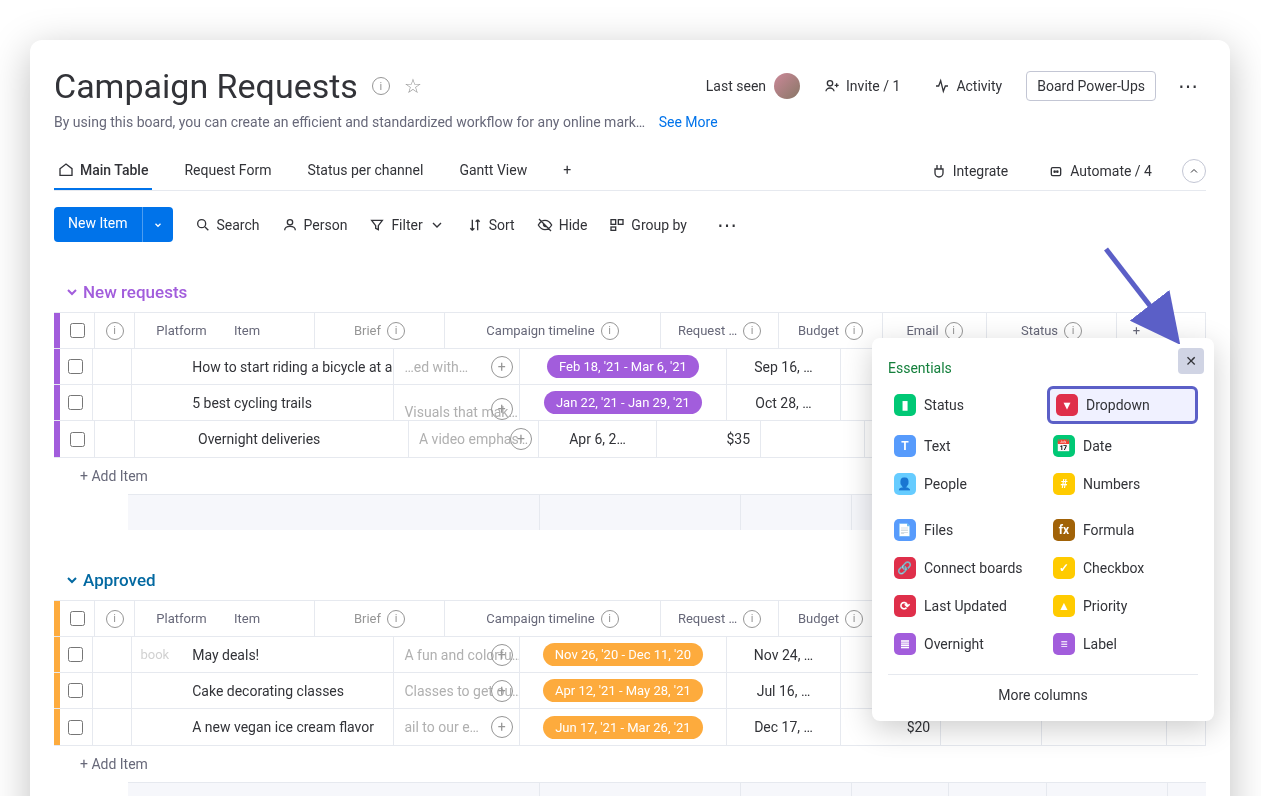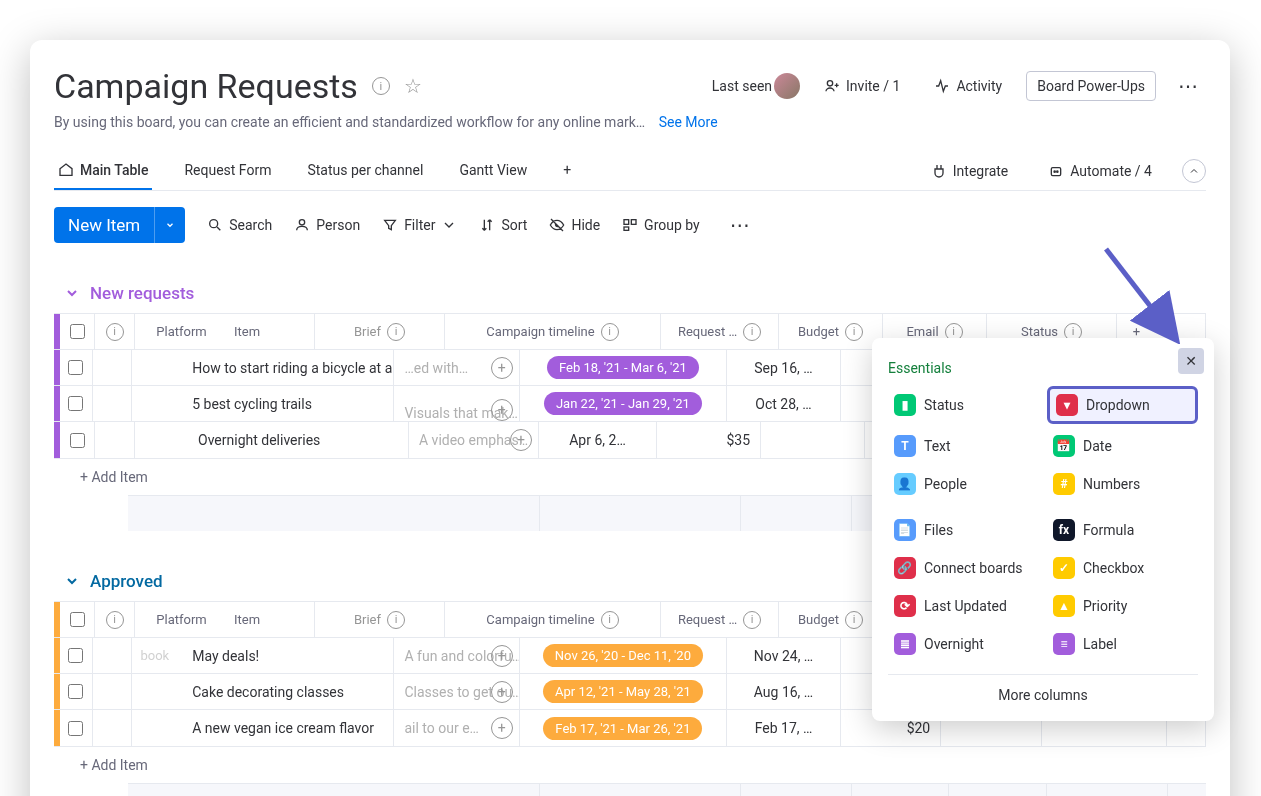--- a/index.html
+++ b/index.html
@@ -3,41 +3,41 @@
 <meta charset="utf-8">
 <style>
   * { box-sizing: border-box; margin: 0; padding: 0; font-family: -apple-system, BlinkMacSystemFont, "Segoe UI", Roboto, sans-serif; }
   body { background: #fff; padding: 40px 30px; color: #323338; }
   .board { background: #fff; border-radius: 12px; box-shadow: 0 10px 40px rgba(0,0,0,0.25); padding: 26px 24px 40px; position: relative; width: 1200px; }
   .header-row { display: flex; align-items: center; gap: 14px; }
   .title { font-size: 34px; font-weight: 400; }
   .icon-circ { width: 18px; height: 18px; border: 1.5px solid #969696; border-radius: 50%; display: inline-flex; align-items: center; justify-content: center; font-size: 11px; color: #969696; }
   .star { font-size: 20px; color: #969696; cursor: pointer; }
   .spacer { flex: 1; }
-  .lastseen { font-size: 14px; color: #323338; display: flex; align-items: center; gap: 2px; }
+  .lastseen { font-size: 14px; color: #323338; display: flex; align-items: center; gap: 8px; }
   .avatar { width: 26px; height: 26px; border-radius: 50%; background: linear-gradient(135deg,#c89,#876); }
   .hbtn { display: flex; align-items: center; gap: 6px; font-size: 14px; color: #323338; cursor: pointer; padding: 6px 10px; border-radius: 4px; }
   .hbtn.outlined { border: 1px solid #c3c6d4; }
   .dots { font-size: 20px; color: #323338; cursor: pointer; padding: 4px 8px; }
   .desc-row { margin-top: 8px; font-size: 14px; color: #676879; }
   .seemore { color: #0073ea; cursor: pointer; margin-left: 10px; }
   .tabs-row { display: flex; align-items: center; gap: 28px; margin-top: 22px; border-bottom: 1px solid #e6e9ef; }
   .tab { display: flex; align-items: center; gap: 6px; padding: 10px 4px; font-size: 14px; color: #323338; cursor: pointer; border-bottom: 2px solid transparent; }
   .tab.active { border-bottom-color: #0073ea; color: #323338; font-weight: 500; }
   .tabs-right { margin-left: auto; display: flex; align-items: center; gap: 20px; }
   .chev-circ { width: 24px; height: 24px; border: 1px solid #c3c6d4; border-radius: 50%; display: flex; align-items: center; justify-content: center; cursor: pointer; }
   .toolbar { display: flex; align-items: center; gap: 22px; margin-top: 16px; }
   .newitem { display: flex; }
-  .newitem-main { background: #0073ea; color: #fff; font-size: 17px; padding: 8px 14px; border-radius: 4px 0 0 4px; cursor: pointer; }
+  .newitem-main { background: #0073ea; color: #fff; font-size: 14px; padding: 8px 14px; border-radius: 4px 0 0 4px; cursor: pointer; }
   .newitem-drop { background: #0073ea; color: #fff; padding: 8px 10px; border-radius: 0 4px 4px 0; border-left: 1px solid rgba(255,255,255,0.3); cursor: pointer; }
   .tbtn { display: flex; align-items: center; gap: 6px; font-size: 14px; color: #323338; cursor: pointer; }
   .tbtn svg { width: 16px; height: 16px; }
 
   .group { margin-top: 40px; }
-  .group-header { display: flex; align-items: center; gap: 10px; font-size: 17px; font-weight: 500; margin-bottom: 10px; padding-left: 10px; }
+  .group-header { display: flex; align-items: center; gap: 3px; font-size: 17px; font-weight: 500; margin-bottom: 10px; padding-left: 10px; }
   .group-header.purple { color: #a25ddc; }
   .group-header.orange { color: #0369a1; }
   .table { border: 1px solid #e6e9ef; border-left: none; position: relative; }
   .row { display: flex; align-items: center; height: 36px; border-bottom: 1px solid #e6e9ef; position: relative; font-size: 14px; }
   .row:last-child { border-bottom: none; }
   .stripe { width: 6px; align-self: stretch; }
   .purple .stripe { background: #a25ddc; }
   .orange .stripe { background: #fdab3d; }
   .chk { width: 34px; display: flex; justify-content: center; }
   .chk input { width: 15px; height: 15px; }
@@ -380,44 +380,44 @@
               <span class="ghost-text" style="left:8px"></span>
             </div>
             <div class="cell col-item" style="border-left:none; margin-left:-94px; padding-left:64px; width:274px; position:relative; z-index:2;">Cake decorating classes</div>
             <div class="cell col-brief" style="color:#b0b0b0; position:relative;">
               <span>Classes to get ou…</span>
               <span class="plusout" style="position:absolute; right:6px;">+</span>
             </div>
             <div class="cell col-timeline center">
               <span class="pill orange">Apr 12, '21 - May 28, '21</span>
             </div>
-            <div class="cell col-request center">Aug 16, …</div>
+            <div class="cell col-request center">Jul 16, …</div>
             <div class="cell col-budget right">$60</div>
             <div class="cell col-email"></div>
             <div class="cell col-status"></div>
             <div class="cell col-plus"></div>
           </div>
           <div class="row">
             <div class="stripe"></div>
             <div class="chk">
               <input type="checkbox" style="">
             </div>
             <div class="cell col-info"></div>
             <div class="cell col-platform">
               <span class="ghost-text" style="left:8px"></span>
             </div>
             <div class="cell col-item" style="border-left:none; margin-left:-94px; padding-left:64px; width:274px; position:relative; z-index:2;">A new vegan ice cream flavor</div>
             <div class="cell col-brief" style="color:#b0b0b0; position:relative;">
               <span>ail to our e…</span>
               <span class="plusout" style="position:absolute; right:6px;">+</span>
             </div>
             <div class="cell col-timeline center">
-              <span class="pill orange">Feb 17, '21 - Mar 26, '21</span>
-            </div>
-            <div class="cell col-request center">Feb 17, …</div>
+              <span class="pill orange">Jun 17, '21 - Mar 26, '21</span>
+            </div>
+            <div class="cell col-request center">Dec 17, …</div>
             <div class="cell col-budget right">$20</div>
             <div class="cell col-email"></div>
             <div class="cell col-status"></div>
             <div class="cell col-plus"></div>
           </div>
         </div>
         <div class="additem">+ Add Item</div>
         <div class="footer-row">
           <div style="width:80px"></div>
           <div class="cell" style="width:444px; border-left:none; border-top:1px solid #e6e9ef;"></div>
@@ -468,21 +468,21 @@
           <span class="pop-ico" style="background:#ffcb00">#</span>
           <span>Numbers</span>
         </div>
       </div>
     <div class="pop-grid" id="super-grid">
         <div class="pop-item">
           <span class="pop-ico" style="background:#579bfc">📄</span>
           <span>Files</span>
         </div>
         <div class="pop-item">
-          <span class="pop-ico" style="background:#0f172a">fx</span>
+          <span class="pop-ico" style="background:#a16207">fx</span>
           <span>Formula</span>
         </div>
         <div class="pop-item">
           <span class="pop-ico" style="background:#df2f4a">🔗</span>
           <span>Connect boards</span>
         </div>
         <div class="pop-item">
           <span class="pop-ico" style="background:#ffcb00">✓</span>
           <span>Checkbox</span>
         </div>

